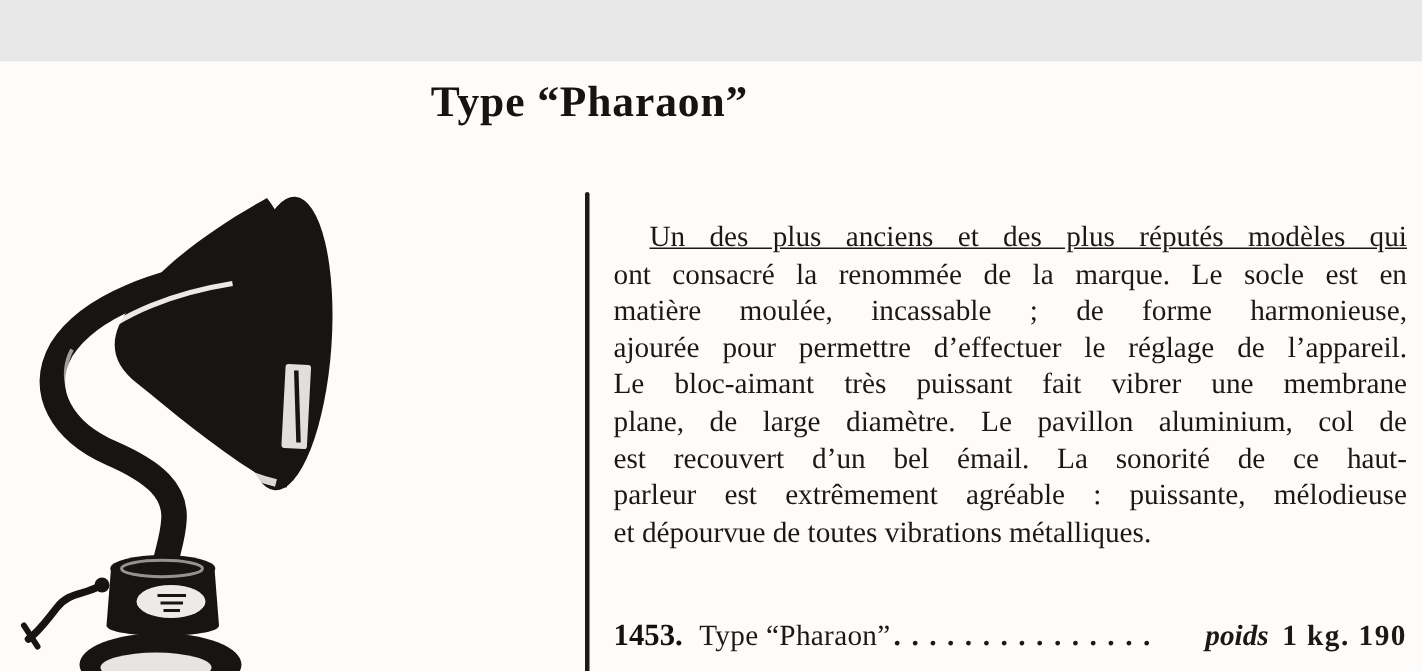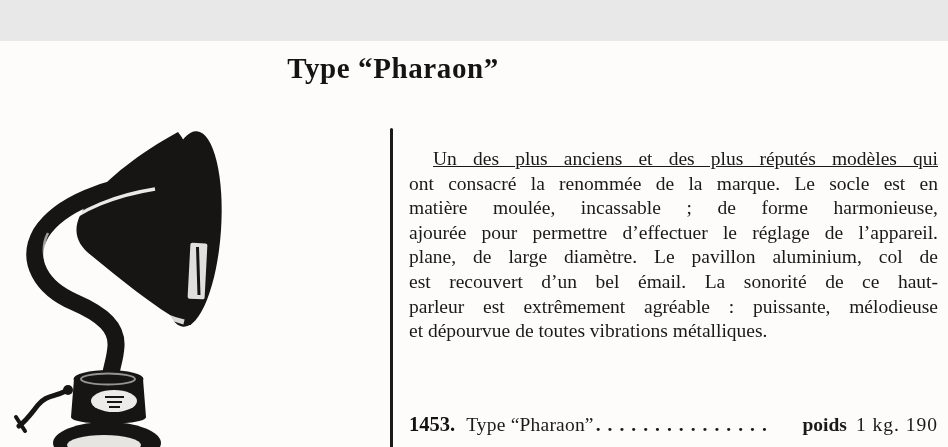--- a/index.html
+++ b/index.html
@@ -66,24 +66,25 @@
   }
   .listing-name { letter-spacing:0.2px; }
   .leader {
     flex:1;
     overflow:hidden;
     letter-spacing:7px;
     margin:0 4px 0 2px;
     font-weight:700;
   }
   .weight-label {
+    font-style:italic;
     font-weight:700;
     margin-right:9px;
   }
-  .weight-value { letter-spacing:1px; }
+  .weight-value { letter-spacing:1px;font-weight:bold; }
 </style>
 </head>
 <body>
 
 <div class="page">
 
   <div class="title">Type “Pharaon”</div>
 
   <div class="figure">
     <svg viewBox="0 0 230 350" width="230" height="350">
@@ -122,20 +123,21 @@
     </svg>
   </div>
 
   <div class="divider"></div>
 
   <div class="article">
     <div class="jline first">Un des plus anciens et des plus réputés modèles qui</div>
     <div class="jline">ont consacré la renommée de la marque. Le socle est en</div>
     <div class="jline">matière moulée, incassable ; de forme harmonieuse,</div>
     <div class="jline">ajourée pour permettre d’effectuer le réglage de l’appareil.</div>
+    <div class="jline">Le bloc-aimant très puissant fait vibrer une membrane</div>
     <div class="jline">plane, de large diamètre. Le pavillon aluminium, col de</div>
     <div class="jline">est recouvert d’un bel émail. La sonorité de ce haut-</div>
     <div class="jline">parleur est extrêmement agréable : puissante, mélodieuse</div>
     <div class="lastline">et dépourvue de toutes vibrations métalliques.</div>
   </div>
 
   <div class="listing">
     <span class="ref">1453.</span>
     <span class="listing-name">Type “Pharaon”</span>
     <span class="leader">...............</span>

